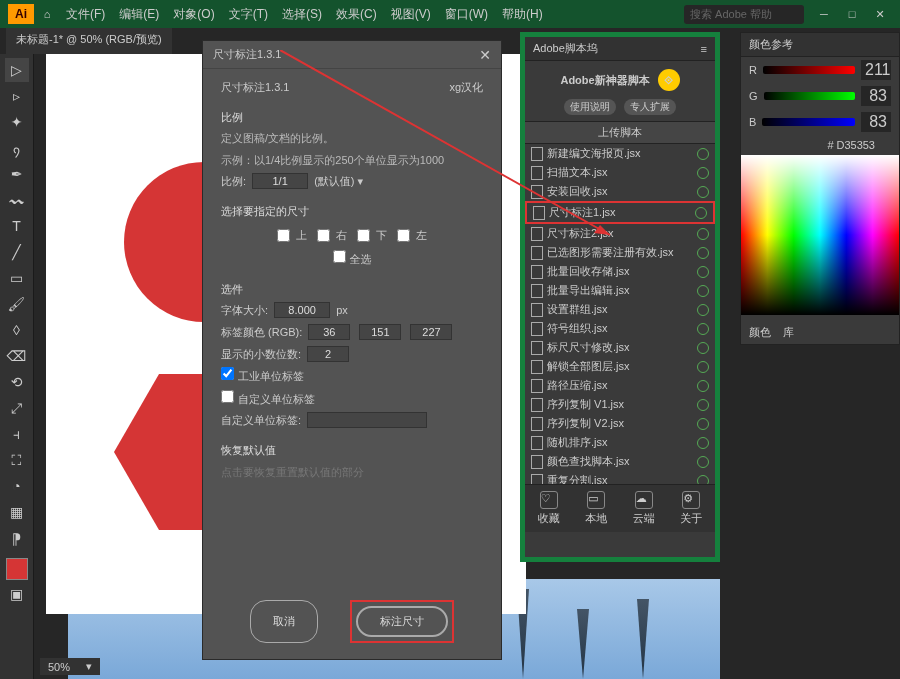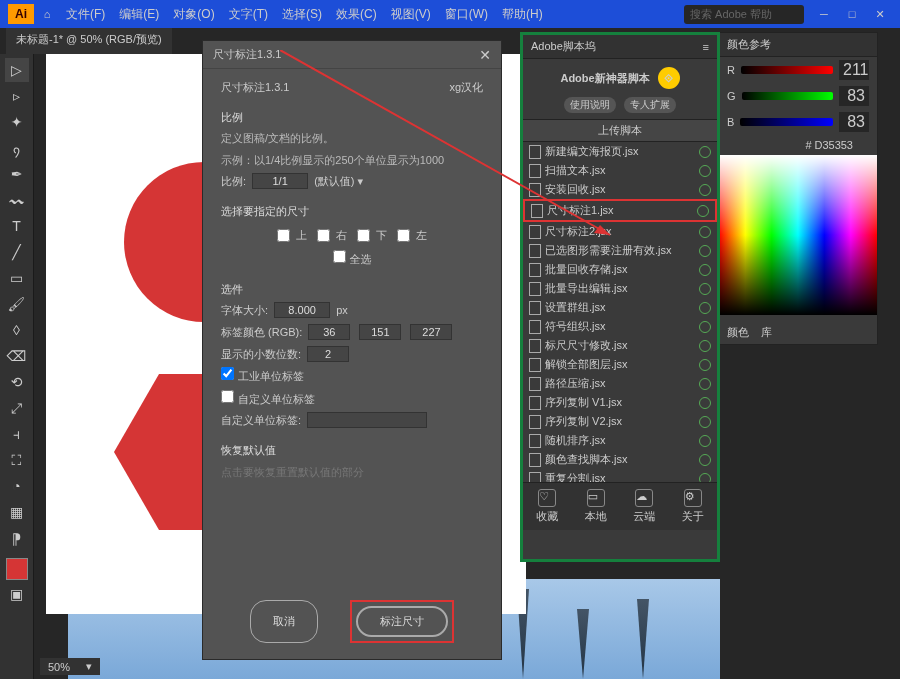--- a/index.html
+++ b/index.html
@@ -1,17 +1,17 @@
 <!DOCTYPE html>
 <html><head>
 <meta charset="utf-8">
 <style>
 *{margin:0;padding:0;box-sizing:border-box;font-family:"Microsoft YaHei",sans-serif;font-size:11px;color:#ccc}
 body{background:#323232;width:900px;height:679px;overflow:hidden;position:relative}
-.topbar{height:28px;background:#1d4ed8;display:flex;align-items:center;padding:0 8px;gap:4px}
+.topbar{height:28px;background:#14532d;display:flex;align-items:center;padding:0 8px;gap:4px}
 .ai-logo{width:26px;height:20px;background:#ff9a00;color:#330000;font-weight:bold;display:flex;align-items:center;justify-content:center;font-size:12px}
 .home-icon{width:18px;height:18px;display:flex;align-items:center;justify-content:center;color:#ccc}
 .menu{display:flex;gap:2px;}
 .menu span{padding:3px 6px;cursor:pointer;font-size:12px}
 .top-right{margin-left:auto;display:flex;align-items:center;gap:8px}
 .search-box{background:#262626;padding:2px 6px;border-radius:3px;width:120px;color:#666}
 .win-controls{display:flex;gap:4px}
 .win-btn{width:24px;height:20px;display:flex;align-items:center;justify-content:center;cursor:pointer}
 .tabbar{height:26px;background:#262626;display:flex;padding-left:6px}
 .tab{background:#323232;padding:4px 10px;font-size:11px;color:#ccc}
@@ -32,36 +32,36 @@
 .dlg-row{margin:4px 0;color:#bbb}
 .dlg-section{margin-top:12px;margin-bottom:4px;color:#ddd}
 .dlg-input{background:#454545;border:1px solid #333;color:#ddd;padding:1px 4px;width:42px;text-align:center;margin:0 3px}
 .dlg-input.wide{width:56px}
 .dlg-check{margin-right:4px}
 .dlg-edges{display:flex;gap:10px;justify-content:center;margin:6px 0}
 .dlg-edge{display:flex;align-items:center;gap:2px}
 .dlg-btns{display:flex;justify-content:center;gap:32px;padding:16px 0}
 .dlg-btn{padding:6px 22px;border:1px solid #aaa;border-radius:16px;background:transparent;cursor:pointer;color:#ddd}
 .dlg-btn-box{border:2px solid #d33;padding:4px}
-.script-panel{position:absolute;left:520px;top:32px;width:200px;height:530px;background:#3a3a3a;border:3px solid #15803d;z-index:5}
+.script-panel{position:absolute;left:520px;top:32px;width:200px;height:530px;background:#3a3a3a;border:5px solid #15803d;z-index:5}
 .panel-title{padding:4px 8px;font-size:11px;background:#323232;border-bottom:1px solid #222;display:flex;align-items:center}
 .panel-hdr{text-align:center;padding:8px 4px;color:#ffcc00;font-weight:bold;font-size:14px}
 .panel-badge{width:22px;height:22px;border-radius:50%;background:#ffcc00;display:inline-flex;align-items:center;justify-content:center;margin-left:4px}
 .panel-sub{display:flex;justify-content:center;gap:8px;margin-bottom:6px}
 .panel-sub span{background:#555;padding:1px 6px;border-radius:8px;font-size:10px}
 .panel-cat{text-align:center;padding:3px;background:#454545;font-size:11px;border-top:1px solid #222;border-bottom:1px solid #222}
 .script-list{overflow:auto;height:340px}
 .script-item{display:flex;align-items:center;padding:2px 6px;gap:4px;cursor:pointer;font-size:10px}
 .script-item.hl{border:2px solid #d33}
 .script-icon{width:12px;height:14px;border:1px solid #aaa;display:inline-block}
 .script-dl{margin-left:auto;width:12px;height:12px;border-radius:50%;border:1px solid #5a5}
 .panel-foot{display:flex;justify-content:space-around;padding:6px 0;border-top:1px solid #222;background:#323232}
 .foot-btn{display:flex;flex-direction:column;align-items:center;gap:2px;font-size:9px;cursor:pointer}
 .foot-icon{width:18px;height:18px;border:1px solid #888;border-radius:3px}
-.color-panel{position:absolute;right:22px;top:32px;width:160px;background:#3a3a3a;border:1px solid #222}
+.color-panel{position:absolute;right:0;top:32px;width:160px;background:#3a3a3a;border:1px solid #222}
 .slider-row{display:flex;align-items:center;gap:6px;padding:3px 8px}
 .slider{flex:1;height:8px;background:linear-gradient(to right,#000,#f00);position:relative;border-radius:2px}
 .slider.g{background:linear-gradient(to right,#000,#0f0)}
 .slider.b{background:linear-gradient(to right,#000,#00f)}
 .slider-val{background:#262626;padding:1px 4px;width:30px;text-align:right;font-size:16px}
 .hex-row{text-align:right;padding:4px 24px;font-size:10px}
 .spectrum{width:100%;height:160px;background:linear-gradient(to bottom,rgba(255,255,255,1),rgba(255,255,255,0) 50%,rgba(0,0,0,0) 50%,rgba(0,0,0,1)),linear-gradient(to right,#f00,#ff0,#0f0,#0ff,#00f,#f0f,#f00)}
 .swatch-panel{margin-top:6px;padding:4px 8px;display:flex;gap:12px;font-size:10px;color:#aaa}
 .arrow-line{position:absolute;left:280px;top:50px;width:340px;height:190px;z-index:20;pointer-events:none}
 .bg-img{position:absolute;bottom:0;left:34px;right:180px;height:100px;background:linear-gradient(to bottom,#a8c8e8,#7aa8d8);z-index:0}

